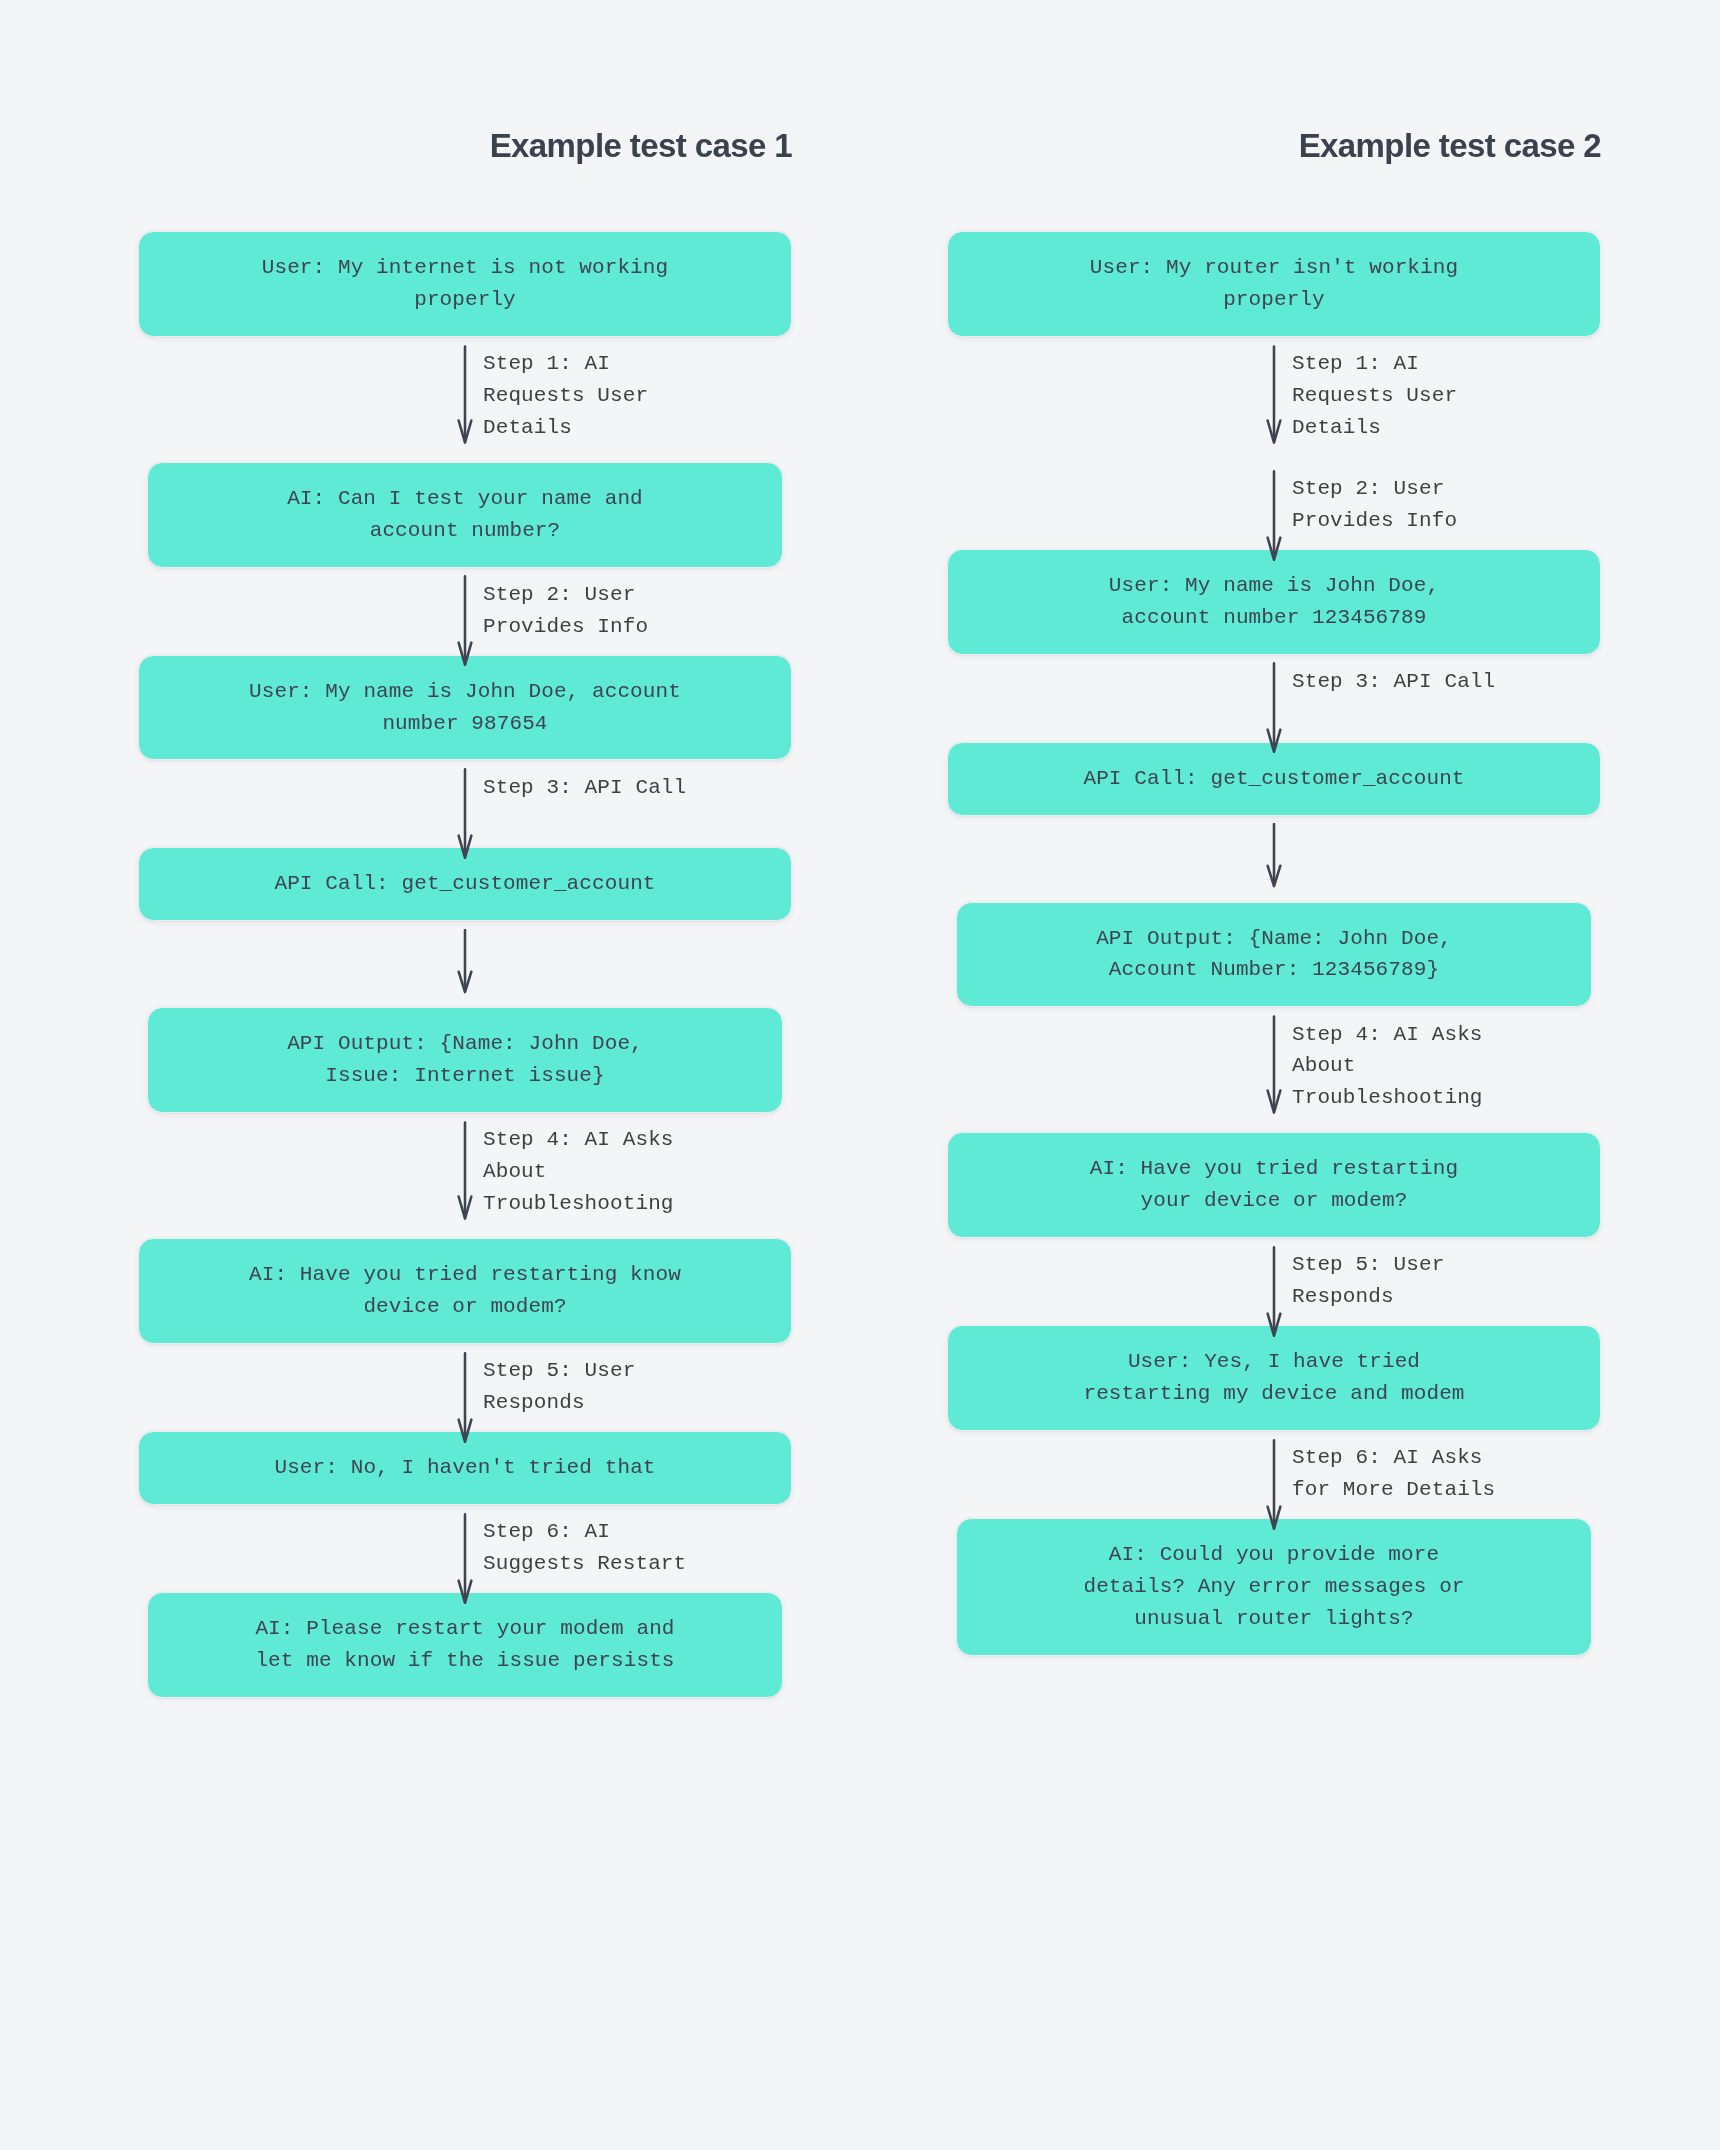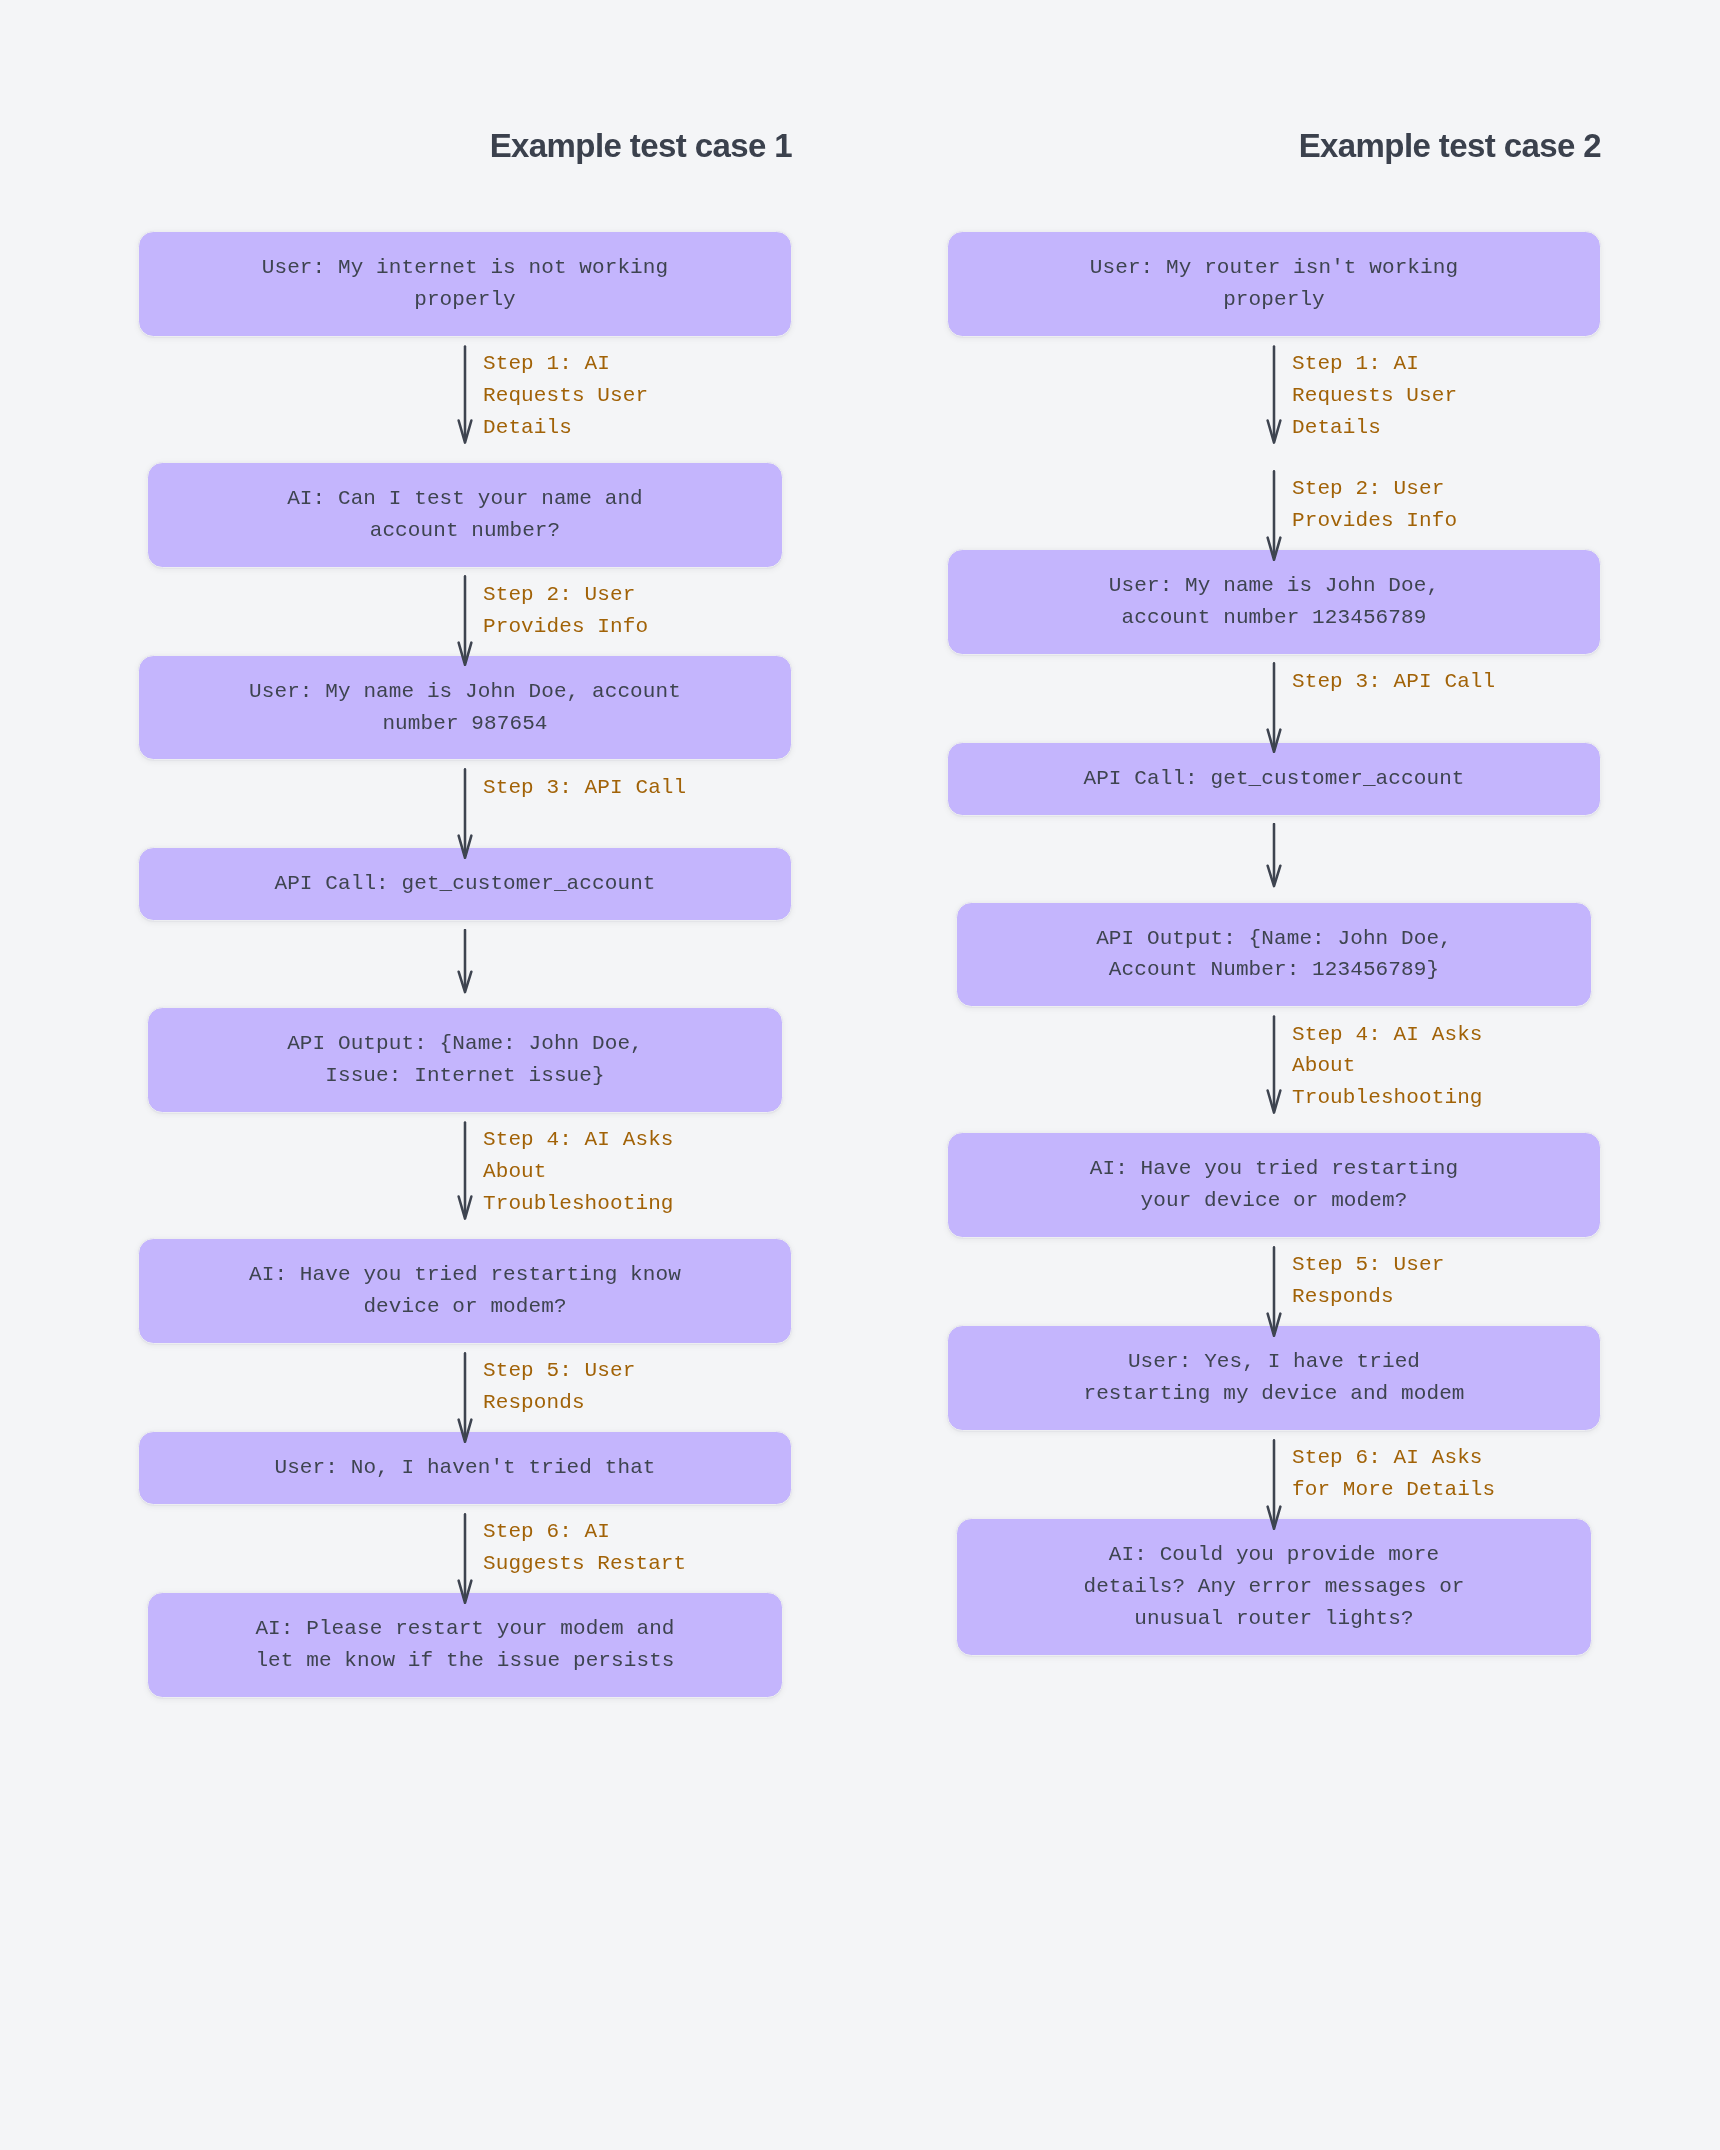--- a/index.html
+++ b/index.html
@@ -41,21 +41,21 @@
     font-size: 33px;
     letter-spacing: -0.6px;
     color: #3b414d;
     margin: 0 0 69px 4.3px;
     line-height: 1;
     text-align: right;
   }
 
   
   .node {
-    background: #c4b5fd;
+    background: #5eead4;
     border: 0.9px solid #edeef1;
     border-radius: 15.5px;
     box-shadow: 0 1.7px 6px rgba(17, 24, 39, 0.055),
                 0 0.4px 1.3px rgba(17, 24, 39, 0.04);
     box-sizing: border-box;
     display: flex;
     align-items: center;
     justify-content: center;
     text-align: center;
     padding: 20px 24px;
@@ -94,21 +94,21 @@
   .arrow svg { display: block; }
 
   .edge-label {
     position: absolute;
     left: 50%;
     margin-left: 18px;
     top: 11.2px;
     font-family: "Liberation Mono", monospace;
     font-size: 21px;
     line-height: 1.52;
-    color: #a16207;
+    color: #404040;
     white-space: pre-line;
     text-align: left;
     letter-spacing: 0.1px;
   }
 </style>
 </head>
 <body>
 
 <div class="canvas">
 

